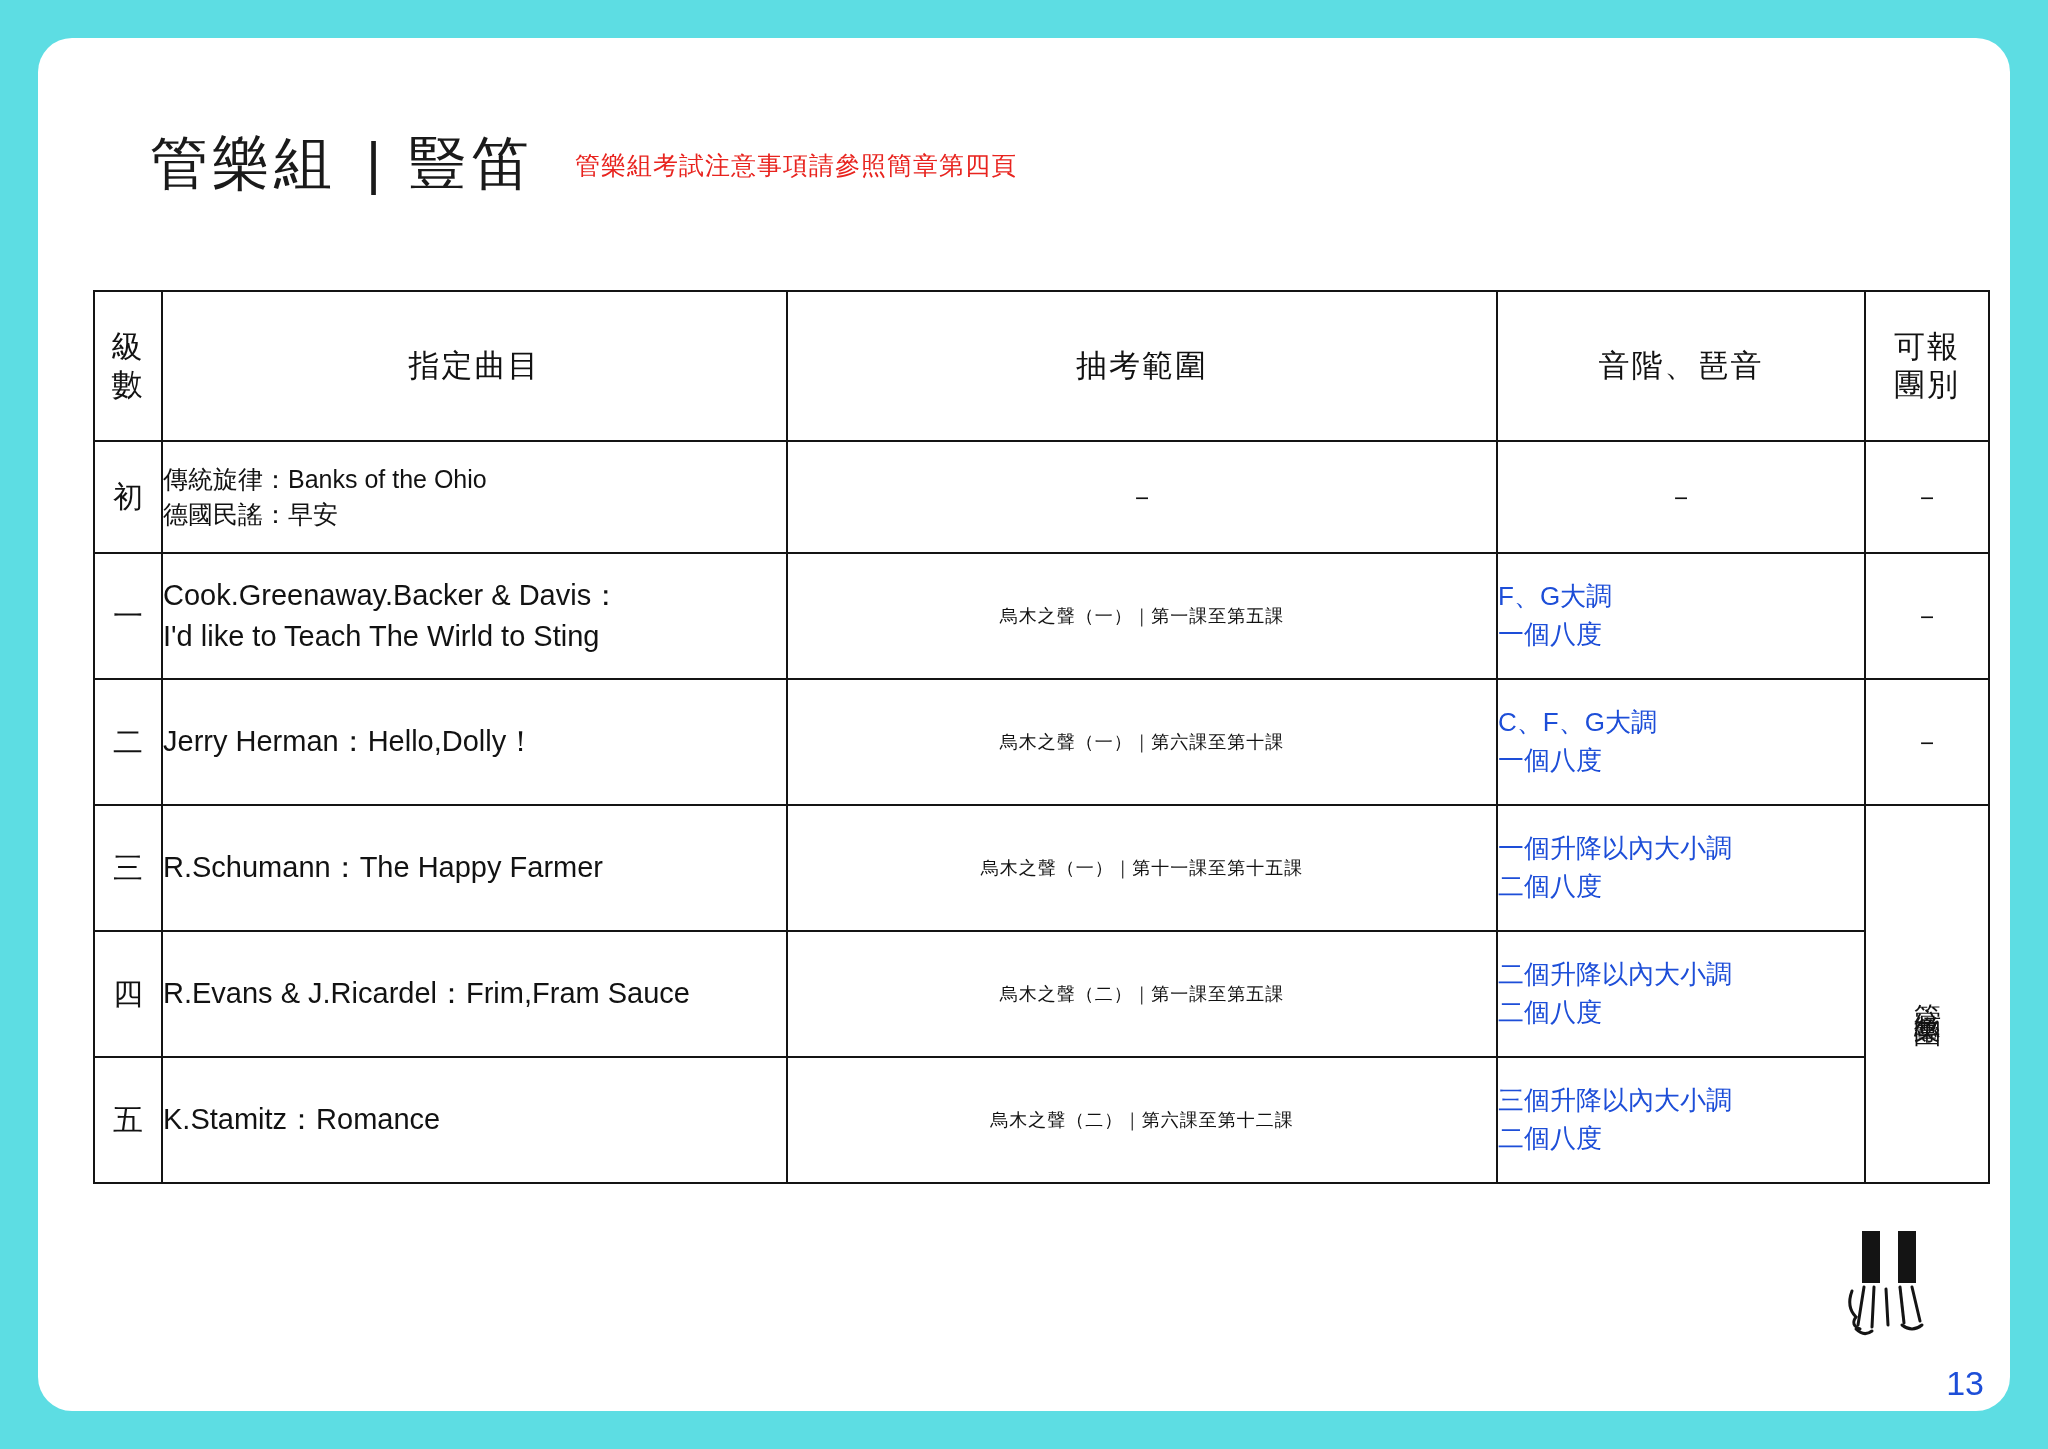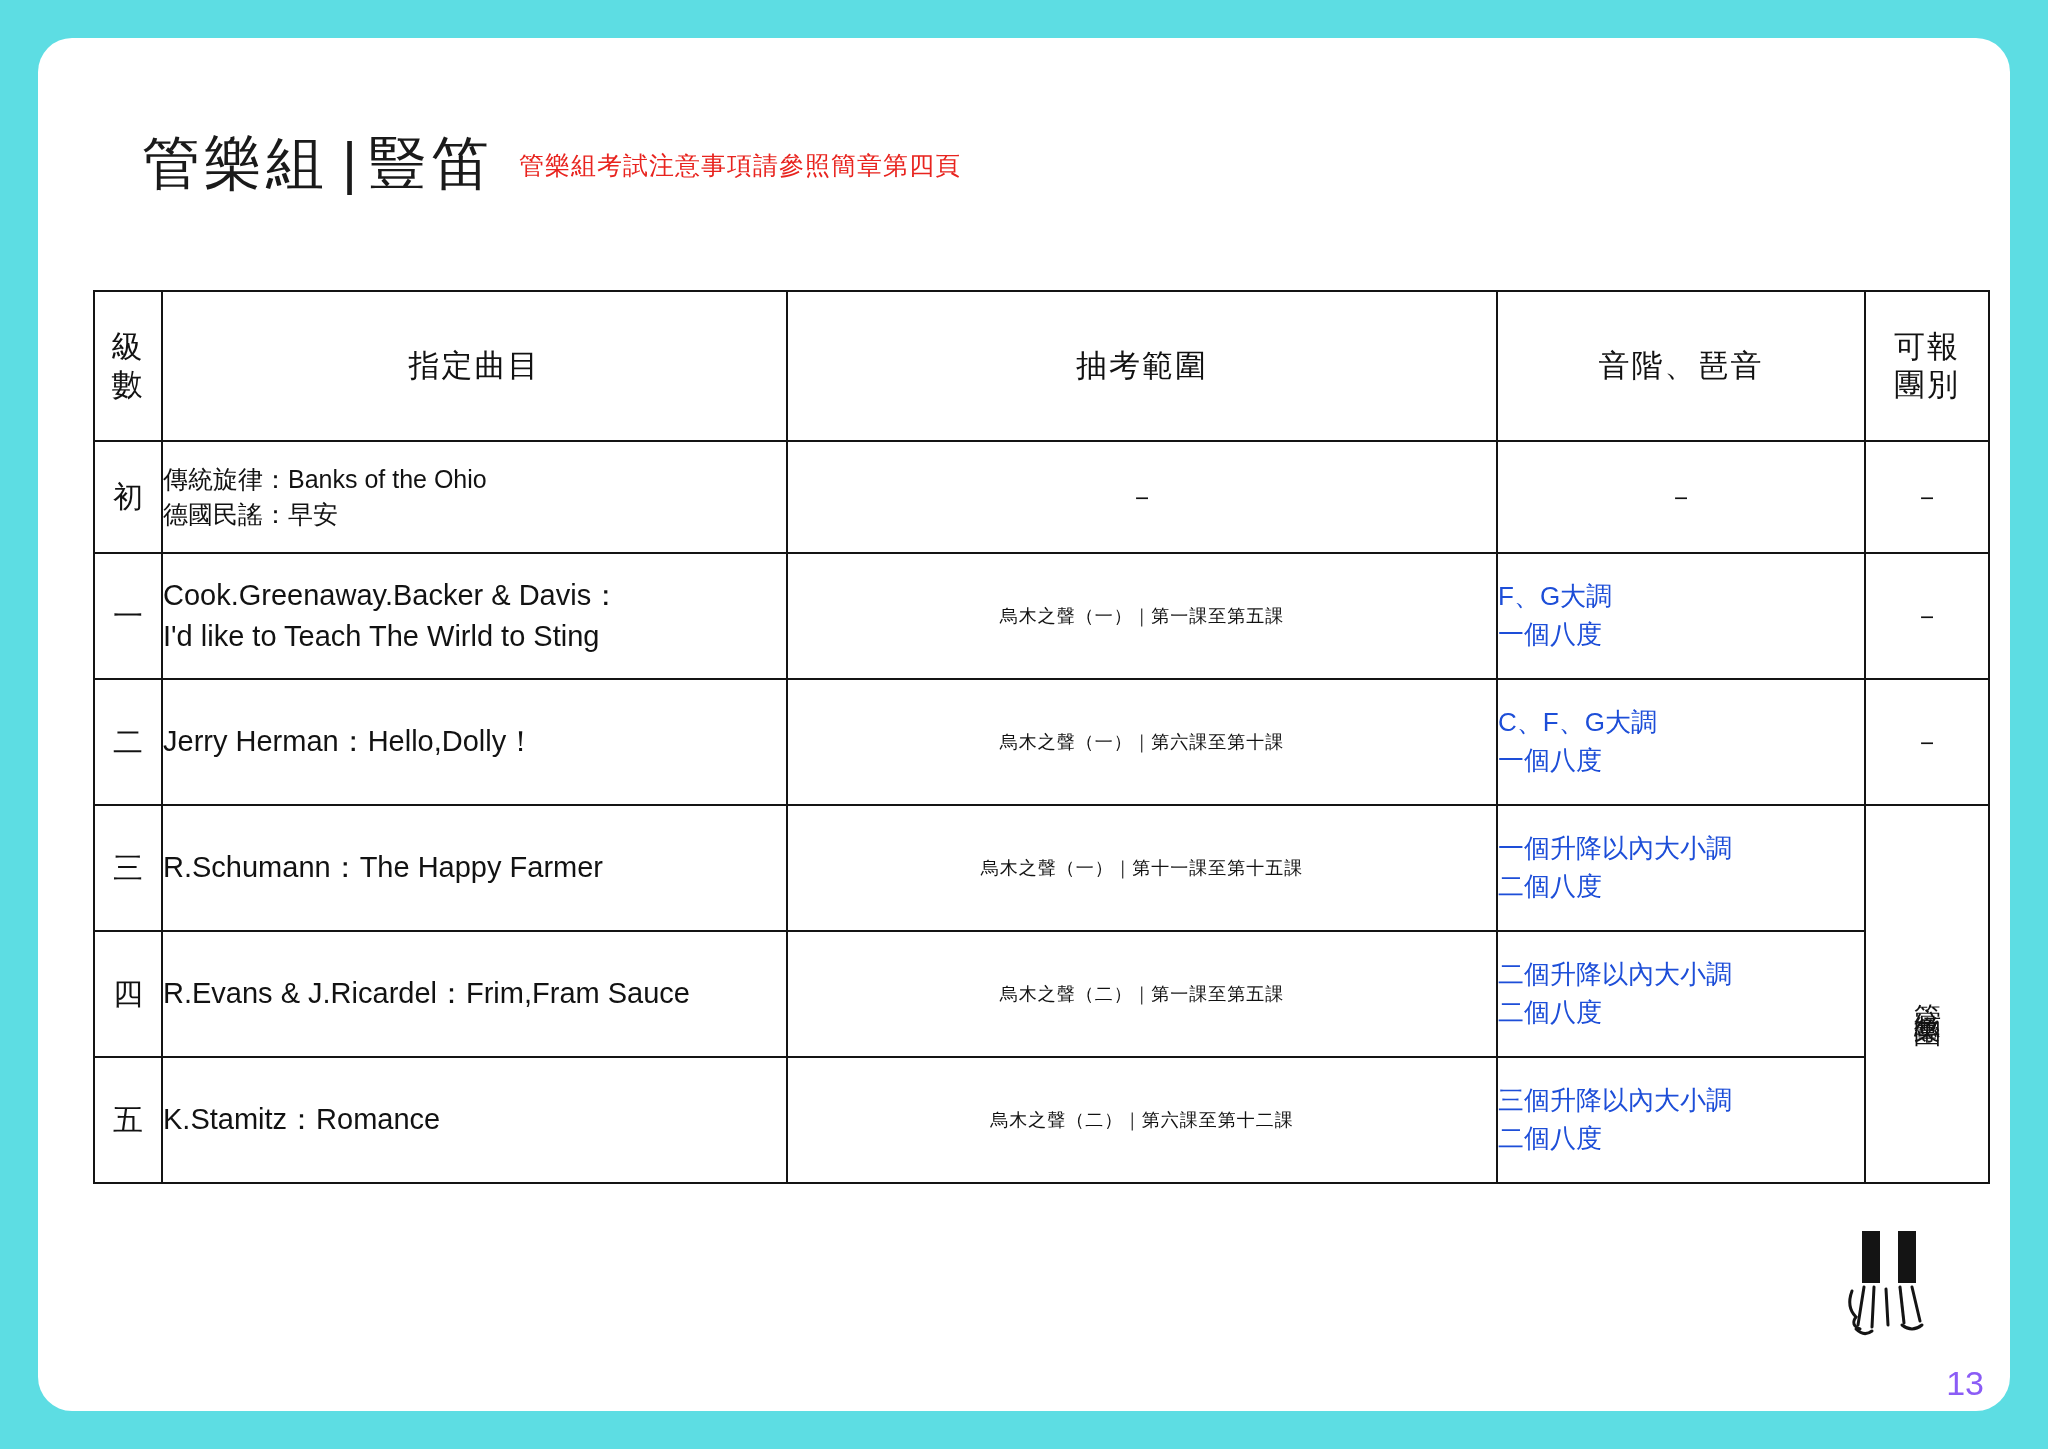--- a/index.html
+++ b/index.html
@@ -18,25 +18,25 @@
     left: 38px;
     top: 38px;
     width: 1972px;
     height: 1373px;
     background: #ffffff;
     border-radius: 34px;
     box-sizing: border-box;
   }
   .header {
     position: absolute;
-    left: 104px;
+    left: 112px;
     top: 96px;
     display: flex;
     align-items: flex-end;
-    gap: 0;
+    gap: 16px;
   }
   .title-main {
     font-size: 58px;
     line-height: 1;
     color: #1a1a1a;
     letter-spacing: 4px;
     white-space: nowrap;
   }
   .title-sep {
     font-size: 58px;
@@ -124,21 +124,21 @@
     line-height: 1.45;
   }
   .row-h-initial { height: 112px; }
   .row-h { height: 126px; }
 
   .page-number {
     position: absolute;
     right: 26px;
     bottom: 8px;
     font-size: 34px;
-    color: #8b5cf6;
+    color: #1d4ed8;
   }
   .mascot {
     position: absolute;
     right: 58px;
     bottom: 62px;
     width: 110px;
     height: 120px;
   }
 </style>
 </head>

